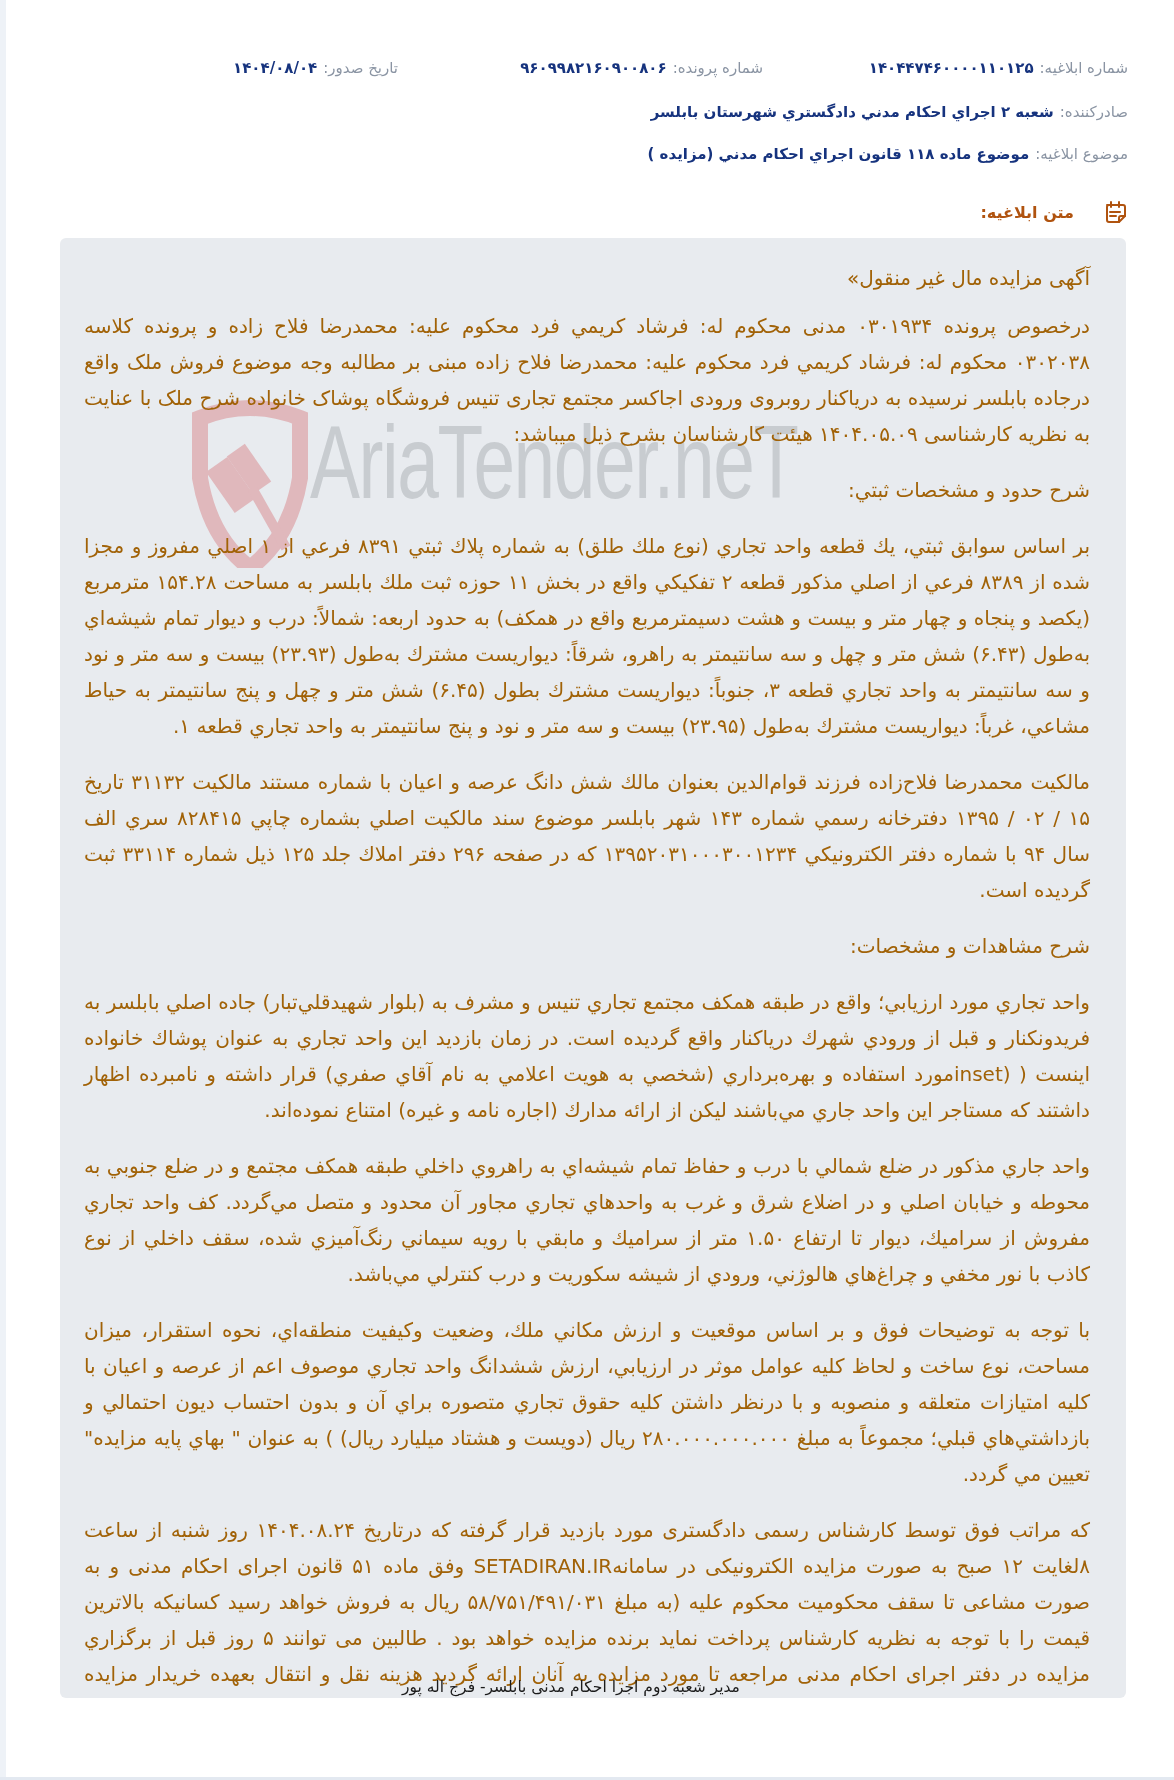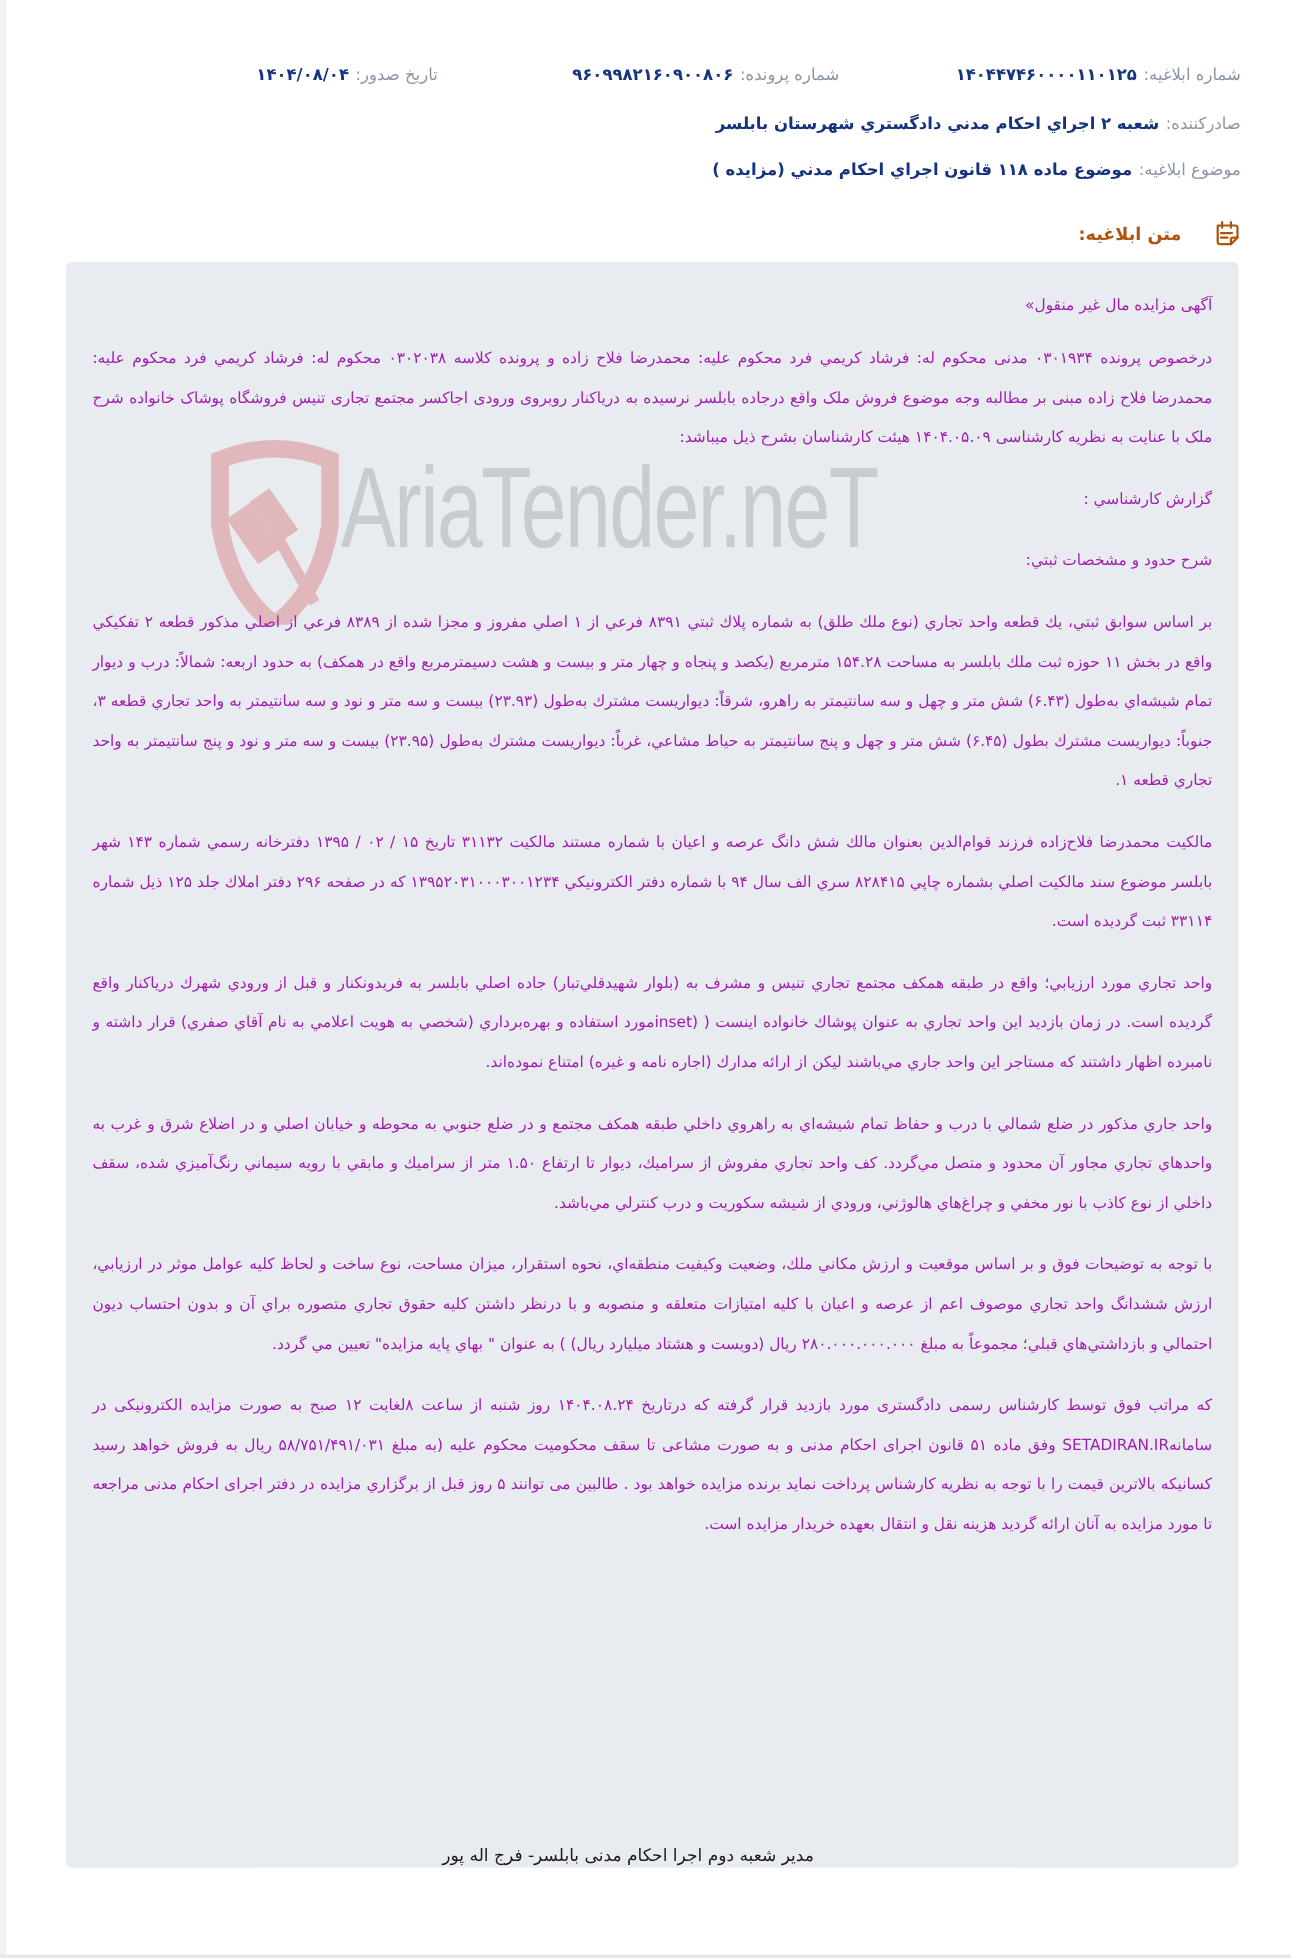--- a/index.html
+++ b/index.html
@@ -82,25 +82,25 @@
       left: 60px;
       width: 1066px;
       height: 1460px;
       background: #e8ebef;
       border-radius: 6px;
       box-sizing: border-box;
       padding: 22px 24px 0 24px;
       overflow: hidden;
     }
     .para {
-      font-size: 14px;
+      font-size: 20px;
       line-height: 36px;
       text-align: justify;
-      color: #a21caf;
-      margin: 0 0 20px 0;
+      color: #a16207;
+      margin: 0 12px 20px 0;
       position: relative;
       z-index: 2;
     }
     .para.heading { margin-bottom: 20px; }
     .para.first { margin-bottom: 12px; }
     .signature {
       position: absolute;
       top: 1440px;
       left: 0; right: 0;
       text-align: center;
@@ -185,24 +185,24 @@
       <path d="M8 17 h6"></path>
       <path d="M23 17 h-4 a2 2 0 0 0 -2 2 v4"></path>
     </svg>
   </span>
   <span>متن ابلاغیه:</span>
 </div>
 
 <div class="content-box">
   <p class="para first">آگهی مزایده مال غیر منقول»</p>
   <p class="para">درخصوص پرونده ۰۳۰۱۹۳۴  مدنی محکوم له: فرشاد کريمي فرد محکوم عليه: محمدرضا فلاح زاده  و پرونده کلاسه ۰۳۰۲۰۳۸ محکوم له: فرشاد کريمي فرد محکوم عليه: محمدرضا فلاح زاده  مبنی بر  مطالبه وجه موضوع فروش ملک واقع درجاده بابلسر نرسیده به دریاکنار روبروی ورودی اجاکسر مجتمع تجاری تنیس فروشگاه پوشاک خانواده  شرح ملک  با عنایت به نظریه کارشناسی  ۱۴۰۴.۰۵.۰۹  هیئت کارشناسان بشرح ذیل میباشد:</p>
-  <p class="para heading">گزارش کارشناسي :</p>
   <p class="para heading">شرح حدود و مشخصات ثبتي:</p>
   <p class="para">بر اساس سوابق ثبتي، يك قطعه واحد تجاري (نوع ملك طلق) به شماره پلاك ثبتي ۸۳۹۱ فرعي از ۱ اصلي مفروز و مجزا شده از ۸۳۸۹ فرعي از اصلي مذكور قطعه ۲ تفكيكي واقع در بخش ۱۱ حوزه ثبت ملك بابلسر به مساحت ۱۵۴.۲۸ مترمربع (يكصد و پنجاه و چهار متر و بيست و هشت دسيمترمربع واقع در همكف) به حدود اربعه: شمالاً: درب و ديوار تمام شيشه‌اي به‌طول (۶.۴۳) شش متر و چهل و سه سانتيمتر به راهرو، شرقاً: ديواريست مشترك به‌طول (۲۳.۹۳) بيست و سه متر و نود و سه سانتيمتر به واحد تجاري قطعه ۳، جنوباً: ديواريست مشترك بطول (۶.۴۵) شش متر و چهل و پنج سانتيمتر به حياط مشاعي، غرباً: ديواريست مشترك به‌طول (۲۳.۹۵) بيست و سه متر و نود و پنج سانتيمتر به واحد تجاري قطعه ۱.</p>
   <p class="para">مالكيت محمدرضا فلاح‌زاده فرزند قوام‌الدين بعنوان مالك شش دانگ عرصه و اعيان با شماره مستند مالكيت ۳۱۱۳۲ تاريخ ۱۵ / ۰۲ / ۱۳۹۵ دفترخانه رسمي شماره ۱۴۳ شهر بابلسر موضوع سند مالكيت اصلي بشماره چاپي ۸۲۸۴۱۵ سري الف سال ۹۴ با شماره دفتر الكترونيكي ۱۳۹۵۲۰۳۱۰۰۰۳۰۰۱۲۳۴ كه در صفحه ۲۹۶ دفتر املاك جلد ۱۲۵ ذيل شماره ۳۳۱۱۴ ثبت گرديده است.</p>
+  <p class="para heading">شرح مشاهدات و مشخصات:</p>
   <p class="para">واحد تجاري مورد ارزيابي؛ واقع در طبقه همكف مجتمع تجاري تنيس و مشرف به (بلوار شهيدقلي‌تبار) جاده اصلي بابلسر به فريدونكنار و قبل از ورودي شهرك درياكنار واقع گرديده است. در زمان بازديد اين واحد تجاري به عنوان پوشاك خانواده اينست ( (insetمورد استفاده و بهره‌برداري (شخصي به هويت اعلامي به نام آقاي صفري) قرار داشته و نامبرده اظهار داشتند كه مستاجر اين واحد جاري مي‌باشند ليكن از ارائه مدارك (اجاره نامه و غيره) امتناع نموده‌اند.</p>
   <p class="para">واحد جاري مذكور در ضلع شمالي با درب و حفاظ تمام شيشه‌اي به راهروي داخلي طبقه همكف مجتمع و در ضلع جنوبي به محوطه و خيابان اصلي و در اضلاع شرق و غرب به واحدهاي تجاري مجاور آن محدود و متصل مي‌گردد. كف واحد تجاري مفروش از سراميك، ديوار تا ارتفاع ۱.۵۰ متر از سراميك و مابقي با رويه سيماني رنگ‌آميزي شده، سقف داخلي از نوع كاذب با نور مخفي و چراغ‌هاي هالوژني، ورودي از شيشه سكوريت و درب كنترلي مي‌باشد.</p>
   <p class="para">با توجه به توضيحات فوق و بر اساس موقعيت و ارزش مكاني ملك، وضعيت وكيفيت منطقه‌اي، نحوه استقرار، ميزان مساحت، نوع ساخت و لحاظ كليه عوامل موثر در ارزيابي، ارزش ششدانگ واحد تجاري موصوف اعم از عرصه و اعيان با كليه امتيازات متعلقه و منصوبه و با درنظر داشتن كليه حقوق تجاري متصوره براي آن و بدون احتساب ديون احتمالي و بازداشتي‌هاي قبلي؛ مجموعاً به مبلغ ۲۸۰.۰۰۰.۰۰۰.۰۰۰ ريال (دويست و هشتاد ميليارد ريال) ) به عنوان " بهاي پايه مزايده" تعيين مي گردد.</p>
   <p class="para">که مراتب فوق توسط کارشناس رسمی دادگستری مورد بازدید قرار گرفته که درتاریخ ۱۴۰۴.۰۸.۲۴ روز شنبه  از ساعت ۸لغایت ۱۲ صبح به صورت مزایده الکترونیکی در سامانهSETADIRAN.IR وفق ماده ۵۱ قانون اجرای احکام مدنی و به صورت مشاعی تا سقف محکومیت محکوم علیه (به مبلغ ۵۸/۷۵۱/۴۹۱/۰۳۱ ریال به فروش خواهد رسید کسانیکه بالاترین قیمت را با توجه به نظریه کارشناس پرداخت نماید برنده مزایده خواهد بود . طالبین می توانند ۵ روز قبل از برگزاري مزايده در دفتر اجرای احکام مدنی مراجعه تا مورد مزایده به آنان ارائه گردید هزینه نقل و انتقال بعهده خریدار مزایده است.</p>
 
   <div class="signature">
     <span class="sig-inner">مدير شعبه دوم اجرا احكام مدنی بابلسر- فرج اله پور</span>
   </div>
 </div>
 

